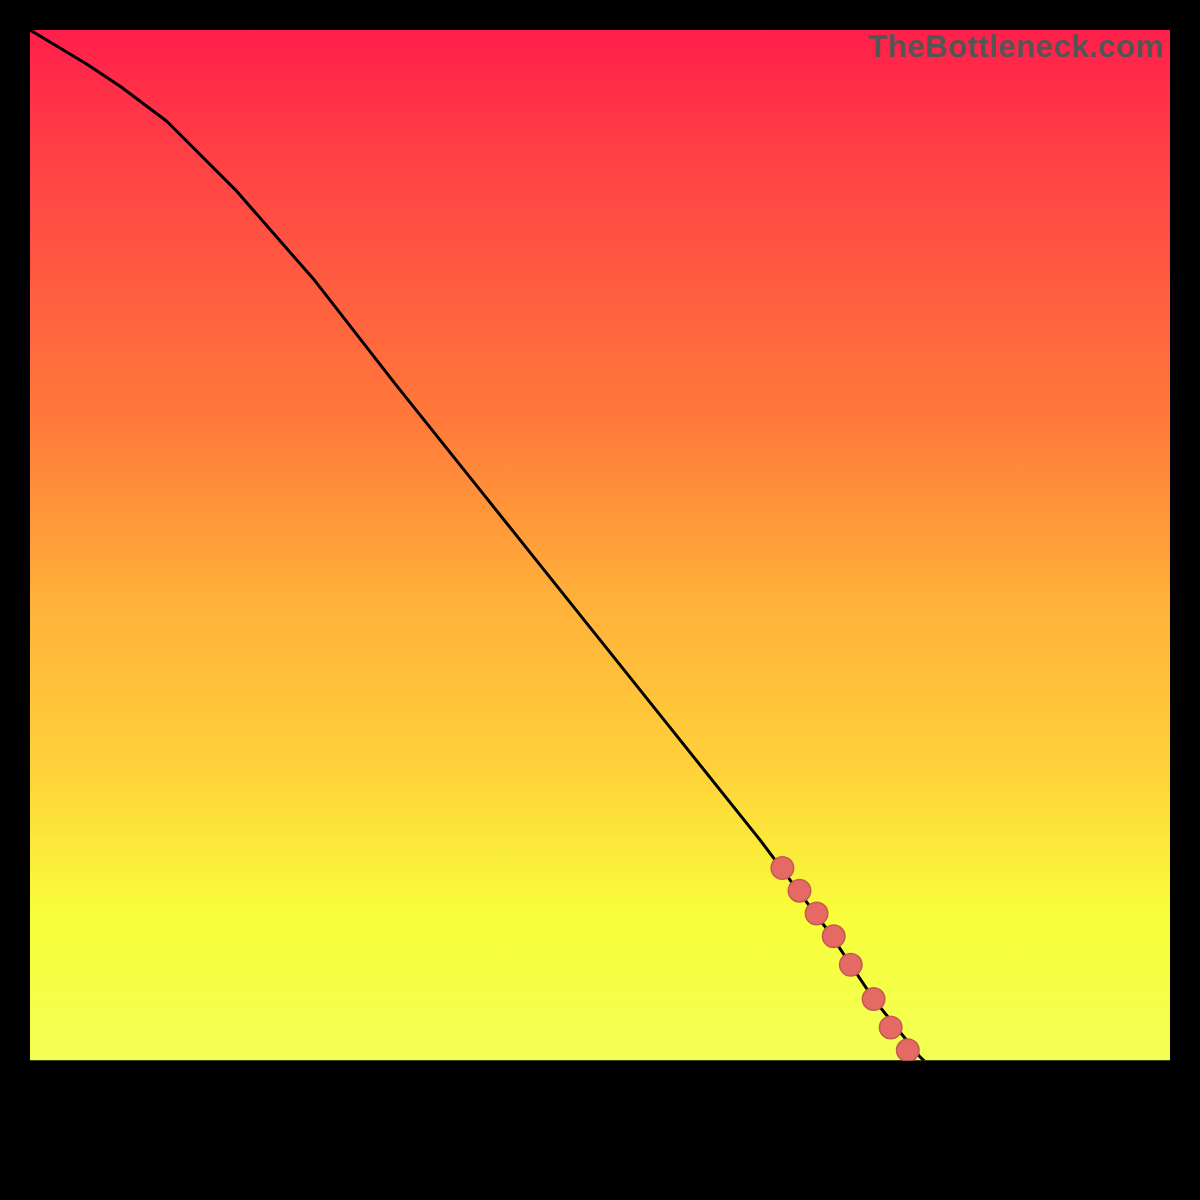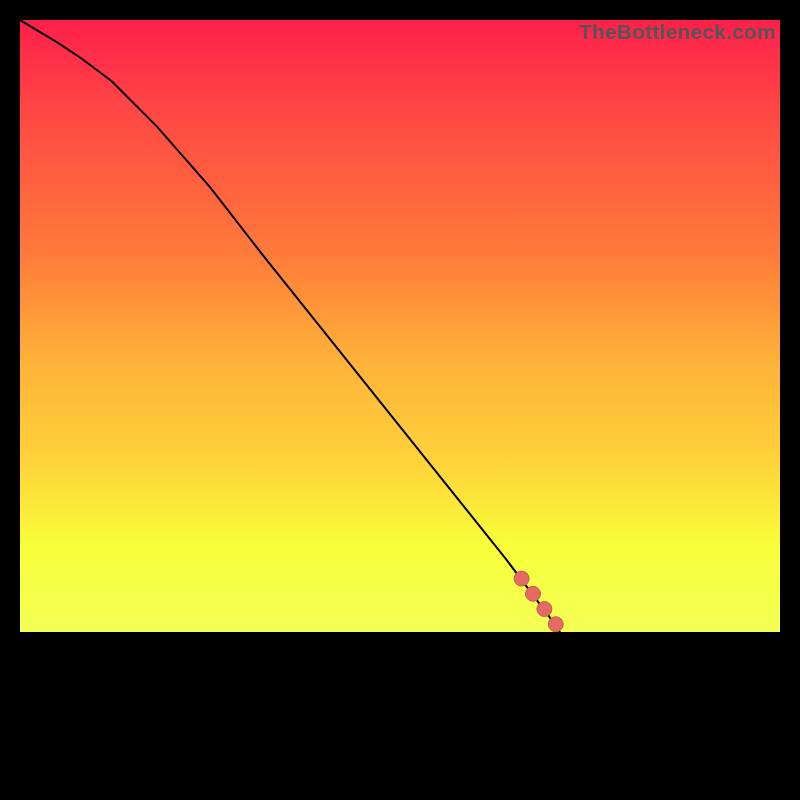--- a/index.html
+++ b/index.html
@@ -13,21 +13,21 @@
   .stage {
     position: relative;
     width: 800px;
     height: 800px;
   }
   .plot {
     position: absolute;
     left: 20px;
     top: 20px;
     width: 760px;
-    height: 612px;
+    height: 687px;
     overflow: hidden;
   }
   .gradient-bg {
     position: absolute;
     inset: 0;
   }
   .green-band {
     position: absolute;
     left: 0;
     right: 0;

